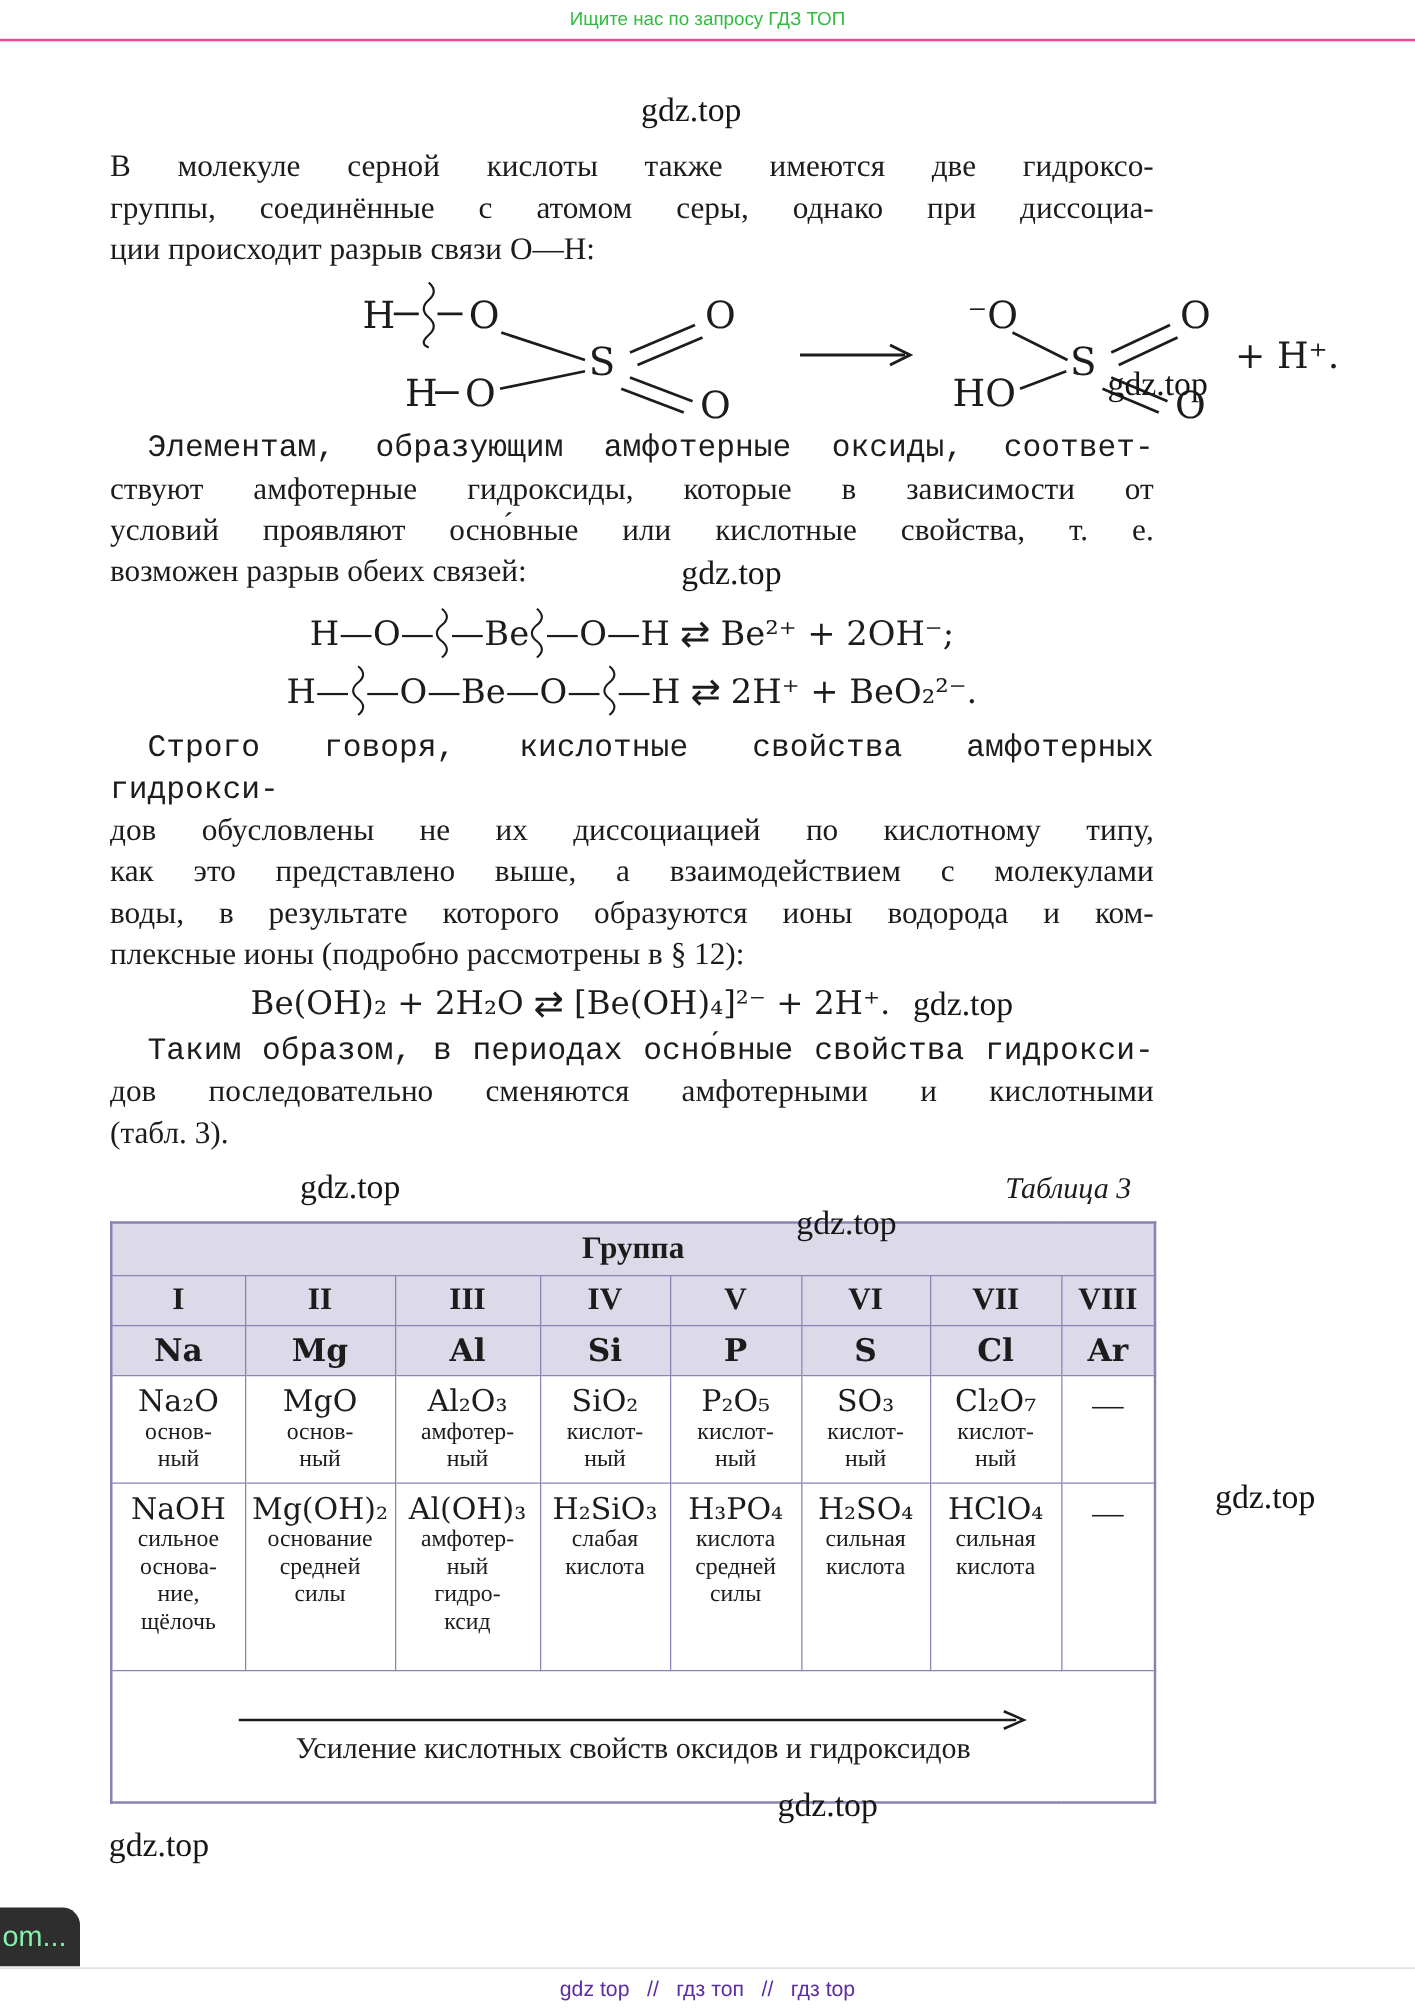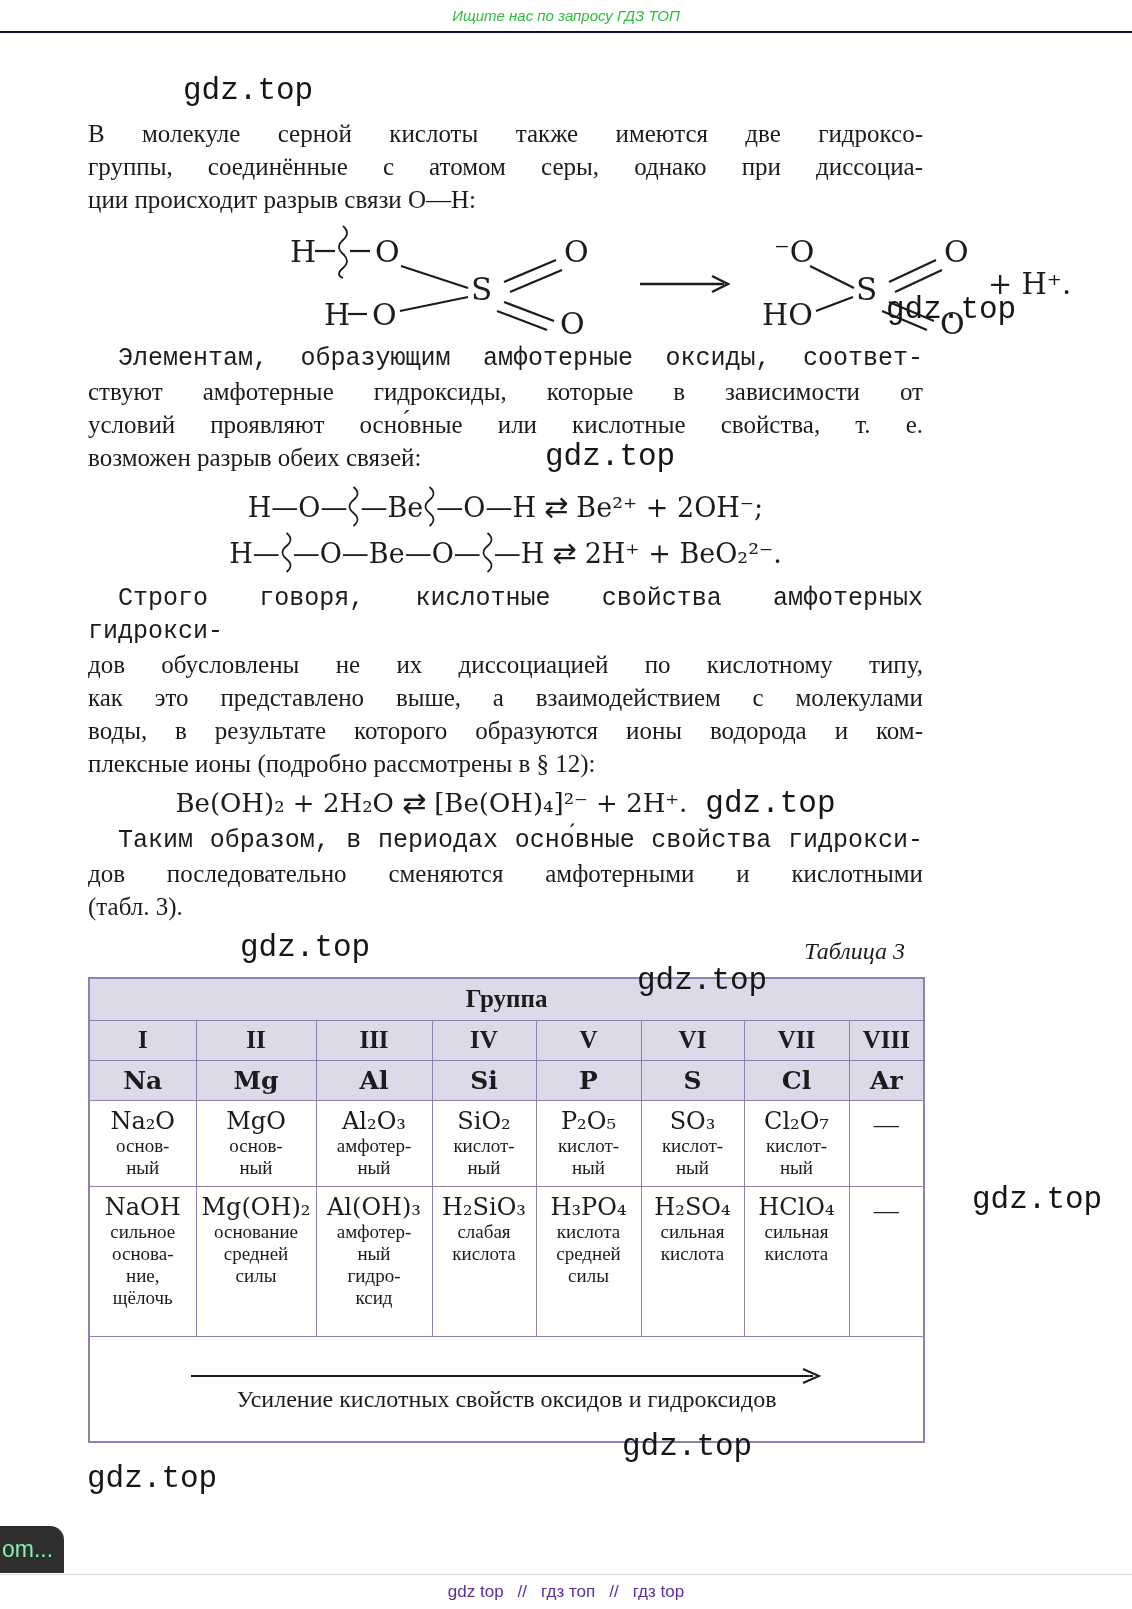--- a/index.html
+++ b/index.html
@@ -5,24 +5,24 @@
   :root{
     --banner-green:#2ebd3f; --link-purple:#5b2da0; --table-border:#8b82b4;
     --header-bg:#dcd9e9; --footer-bg:#efeef4; --page-box:#7668a4;
     --tab-bg:#2e2e2e; --ink:#1c1c1c;
   }
   *{margin:0;padding:0;box-sizing:border-box;}
   html,body{background:#fff;}
   .page{position:relative;width:1132px;height:1609px;background:#fff;overflow:hidden;
     font-family:"Liberation Serif",serif;color:var(--ink);}
   .banner{height:33px;display:flex;align-items:center;justify-content:center;
-    border-bottom:2px solid #0f172a;box-shadow:0 1px 2px rgba(0,0,0,.06);font-style:italic;}
+    border-bottom:2px solid #ec4899;box-shadow:0 1px 2px rgba(0,0,0,.06);}
   .banner span{font-family:"Liberation Sans",sans-serif;font-size:15px;color:var(--banner-green);}
   .content{padding:0 209px 0 88px;}
-  .wm{font-family:Liberation Mono, monospace;font-size:31px;color:#161616;white-space:nowrap;}
+  .wm{font-family:Liberation Serif, serif;font-size:27px;color:#161616;white-space:nowrap;text-align:center;}
   .wm-flow1{margin:40px 0 0 95px;height:30px;}
   .para{font-size:25px;}
   .pline{text-align:justify;text-align-last:justify;line-height:33px;}
   .pline.last{text-align-last:left;}
   .pline.indent{text-indent:30px;font-family:Liberation Mono, monospace;}
   .p1{margin-top:14px;} .p2{margin-top:6px;position:relative;} .p3{margin-top:6px;} .p4{}
   .p2 .wm{position:absolute;left:457px;bottom:0;}
   .chem{font-family:"DejaVu Serif","DejaVu Sans",serif;}
   .sulfate-wrap{position:relative;margin:6px 0 0 200px;width:800px;height:114px;}
   .sulfate-wrap .wm{position:absolute;left:598px;top:70px;}

